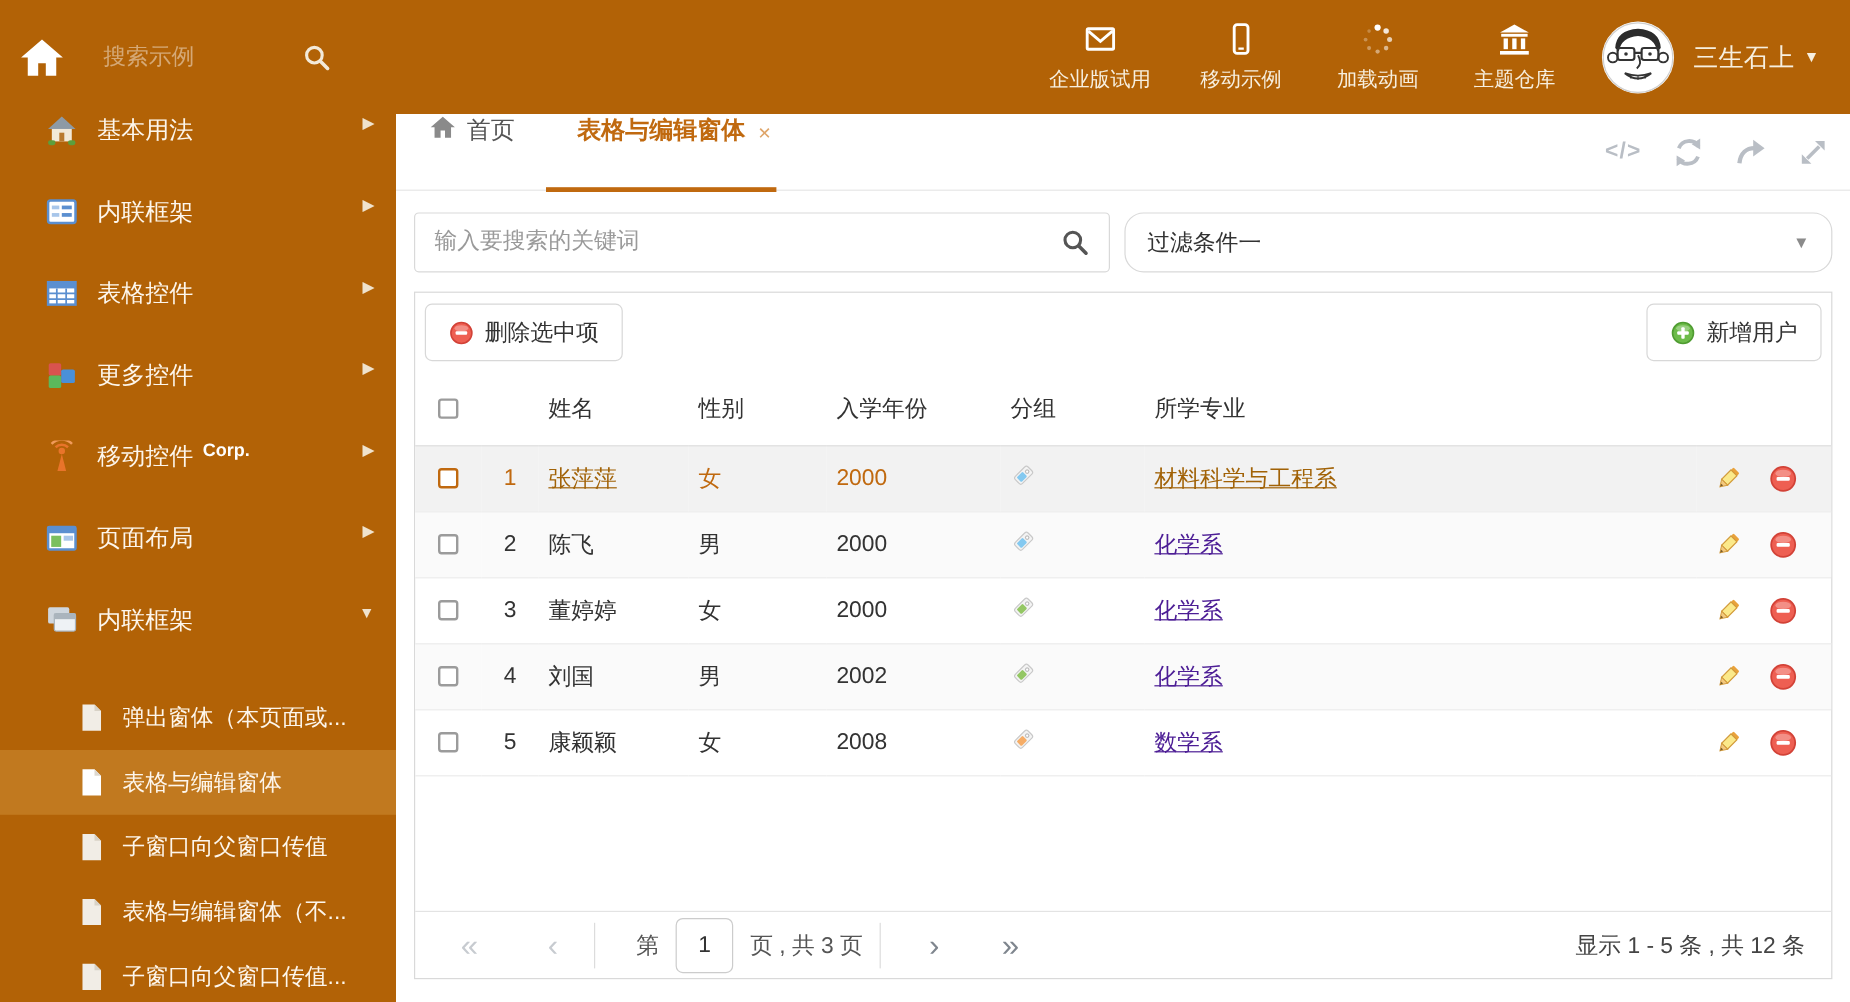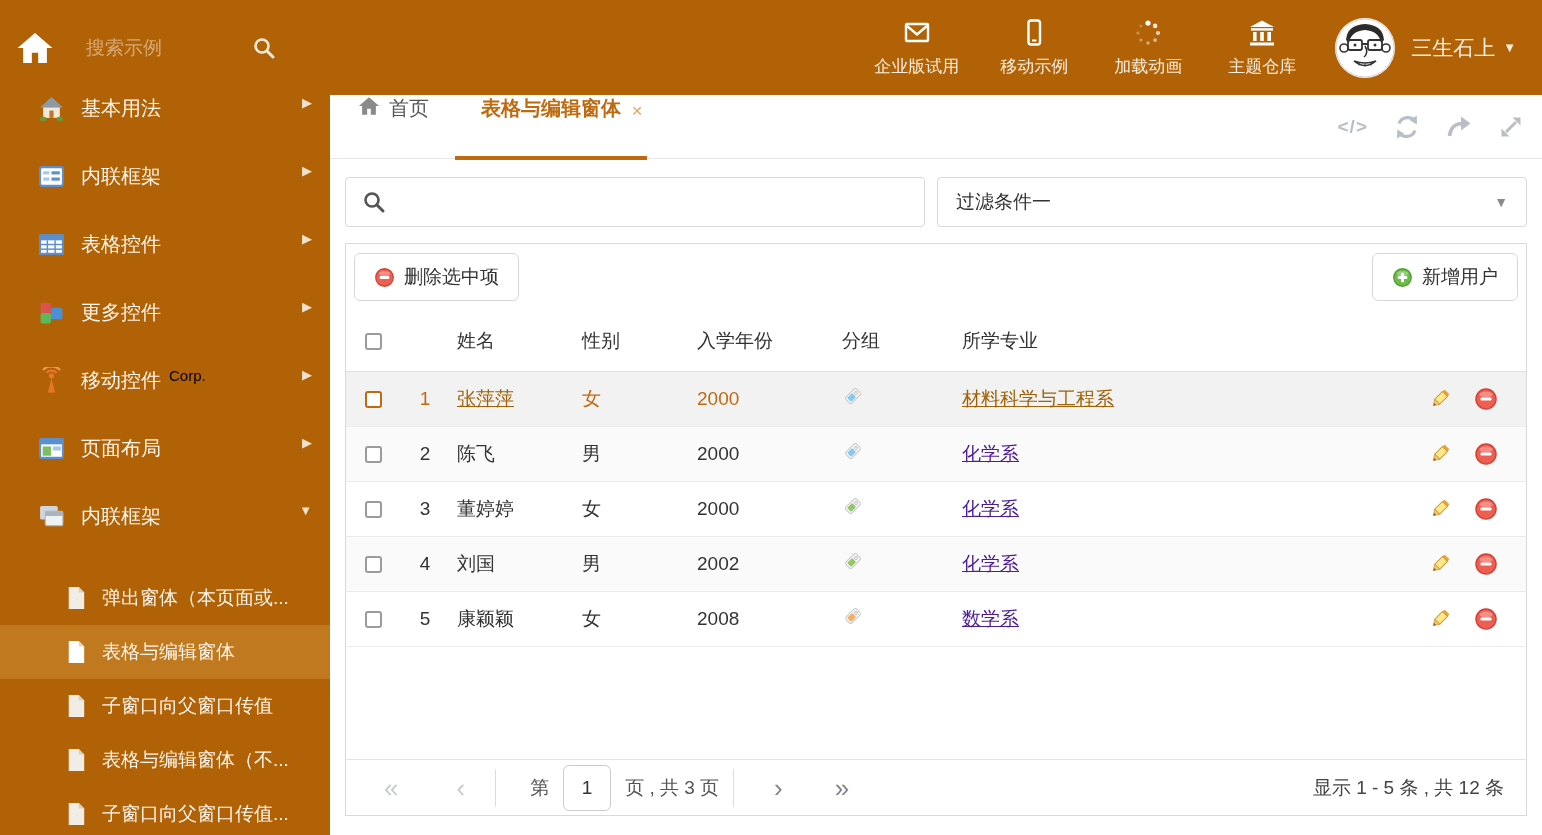--- a/index.html
+++ b/index.html
@@ -41,21 +41,21 @@
   
   .sidebar {
     position:absolute; left:0; top:95px; width:330px; height:740px;
     background:#b26206; overflow:hidden;
   }
   .snav-item {
     height:68px; display:flex; padding:0 18px 0 38px; cursor:pointer;
   }
   .snav-item .sicon { width:27px; height:27px; flex:none; margin-right:16px; }
   .snav-label { font-size:20px; color:#fdf6ec; white-space:nowrap; }
-  .snav-badge { font-size:15px; color:#000000; margin-left:8px; }
+  .snav-badge { font-size:15px; color:#ffffff; margin-left:8px;font-weight:bold; }
   .snav-arrow { margin-left:auto; font-size:13px; color:#f0e3cd; }
   .ssub-item {
     height:54px; display:flex; align-items:center; padding:0 18px 0 66px; cursor:pointer;
   }
   .ssub-item.selected { background:#c1791f; }
   .ssub-item .doc { width:20px; height:24px; flex:none; margin-right:16px; }
   .ssub-label { font-size:19px; color:#fdf6ec; white-space:nowrap;text-align:right; }
 
   
   .main { position:absolute; left:330px; top:95px; width:1212px; height:740px; background:#fff; }
@@ -79,21 +79,21 @@
   .filter-row { position:absolute; left:0; top:82px; width:1212px; height:50px; }
   .search-box {
     position:absolute; left:15px; top:0; width:580px; height:50px;
     border:1px solid #d9d9d9; border-radius:4px; display:flex; align-items:center; padding:0 16px;
   }
   .search-box input { flex:1; border:none; outline:none; font-size:19px; color:#333; }
   .search-box input::placeholder { color:#9a9a9a; }
   .search-box .mag { width:24px; height:24px; color:#555; cursor:pointer; flex:none; }
   .filter-select {
     position:absolute; left:607px; top:0; width:590px; height:50px;
-    border:1px solid #d9d9d9; border-radius:4px; display:flex; align-items:center; padding:0 18px; cursor:pointer;
+    border:1px solid #d9d9d9; border-radius:16px; display:flex; align-items:center; padding:0 18px; cursor:pointer;
   }
   .filter-select .fs-value { flex:1; font-size:19px; color:#333; }
   .filter-select .fs-caret { font-size:14px; color:#8b8b8b; }
 
   
   .grid { position:absolute; left:15px; top:148px; width:1182px; height:573px; border:1px solid #d9d9d9; display:flex; flex-direction:column; }
   .gtoolbar { height:67px; flex:none; position:relative; }
   .btn {
     position:absolute; top:9px; height:48px; background:#fff; border:1px solid #d8d8d8; border-radius:6px;
     display:flex; align-items:center; gap:9px; padding:0 19px; font-size:19px; color:#333; cursor:pointer;
@@ -366,20 +366,21 @@
               <line x1="8" y1="18" x2="18" y2="8" stroke="currentColor" stroke-width="3"></line>
               <polygon points="14.5,3.5 22.5,3.5 22.5,11.5" fill="currentColor"></polygon>
               <polygon points="3.5,14.5 3.5,22.5 11.5,22.5" fill="currentColor"></polygon>
             </svg>
         </span>
       </div>
     </div>
 
     <div class="filter-row">
       <div class="search-box">
+        <input type="text" placeholder="输入要搜索的关键词" style="">
         <svg class="mag" viewBox="0 0 24 24">
             <circle cx="10" cy="10" r="6.5" fill="none" stroke="currentColor" stroke-width="2.6"></circle>
             <line x1="15" y1="15" x2="21" y2="21" stroke="currentColor" stroke-width="3" stroke-linecap="round"></line>
           </svg>
       </div>
       <div class="filter-select">
         <span class="fs-value">过滤条件一</span>
         <span class="fs-caret">▼</span>
       </div>
     </div>

